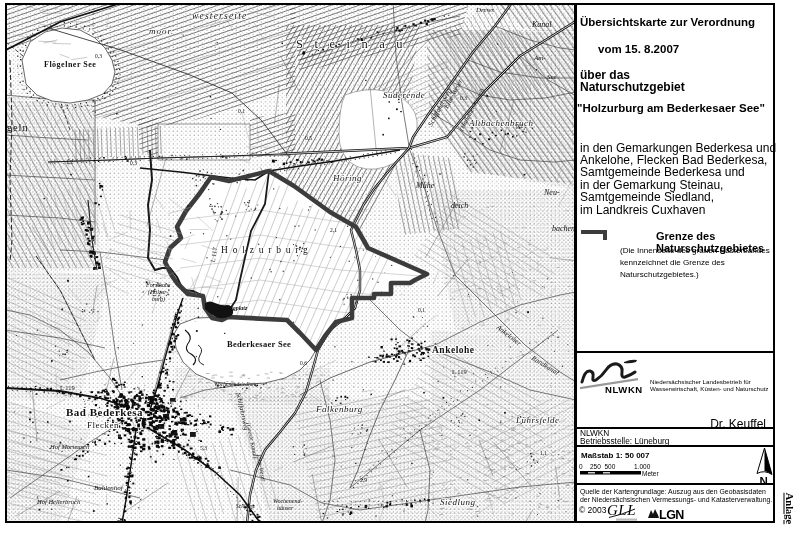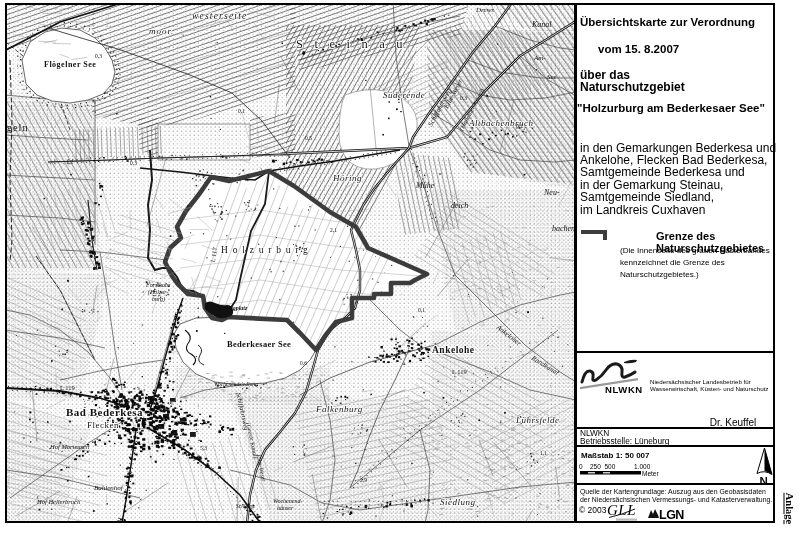--- a/index.html
+++ b/index.html
@@ -2764,21 +2764,21 @@
 <div class="abs b" style="left:656px;top:229.5px;font-size:11px">Grenze des Naturschutzgebietes</div>
 <div class="abs" style="left:620px;top:245px;font-size:8.1px;line-height:12px">(Die Innenseite des grauen Rasterbandes<br>kennzeichnet die Grenze des<br>Naturschutzgebietes.)</div>
 
 <svg class="abs" style="left:578px;top:358px" width="75" height="40" viewBox="0 0 75 40">
 <path d="M4,24 Q7,12 12,13 Q16,14 15,19 Q14,24 18,22 Q24,18 28,12 Q33,5 39,6 Q45,8 44,14 Q43,20 47,19 Q53,17 57,14" fill="none" stroke="#1a1a1a" stroke-width="3" stroke-linecap="round" stroke-linejoin="round"></path>
 <path d="M46,4 q7,-3 13,-2 l-1,2 q-6,2 -12,1 z" fill="#1a1a1a"></path>
 <path d="M2,29 L60,20 L60,22.2 L2,31.2 z" fill="#999"></path>
 </svg>
 <div class="abs b" style="left:605px;top:384px;font-size:9.5px;letter-spacing:0.6px">NLWKN</div>
 <div class="abs" style="left:650px;top:377.5px;font-size:6.2px;line-height:7.6px">Niedersächsischer Landesbetrieb für<br>Wasserwirtschaft, Küsten- und Naturschutz</div>
-<div class="abs" style="left:700px;top:417px;width:66px;text-align:center;font-size:10px">Dr. Keuffel</div>
+<div class="abs" style="left:700px;top:417px;width:66px;text-align:right;font-size:12px">Dr. Keuffel</div>
 
 <div class="abs" style="left:580px;top:428.5px;font-size:8.3px;line-height:8.3px">NLWKN<br>Betriebsstelle: Lüneburg</div>
 <div class="abs b" style="left:581px;top:450.5px;font-size:8px">Maßstab 1: 50 007</div>
 
 <svg class="abs" style="left:578px;top:462px" width="85" height="16" viewBox="0 0 85 16">
 <text x="1" y="6.5" font-size="6.5" font-family="Liberation Sans">0</text>
 <text x="12" y="6.5" font-size="6.5" font-family="Liberation Sans">250</text>
 <text x="26.5" y="6.5" font-size="6.5" font-family="Liberation Sans">500</text>
 <text x="56" y="6.5" font-size="6.5" font-family="Liberation Sans">1.000</text>
 <rect x="2" y="9" width="61" height="3.5" fill="#000"></rect>

